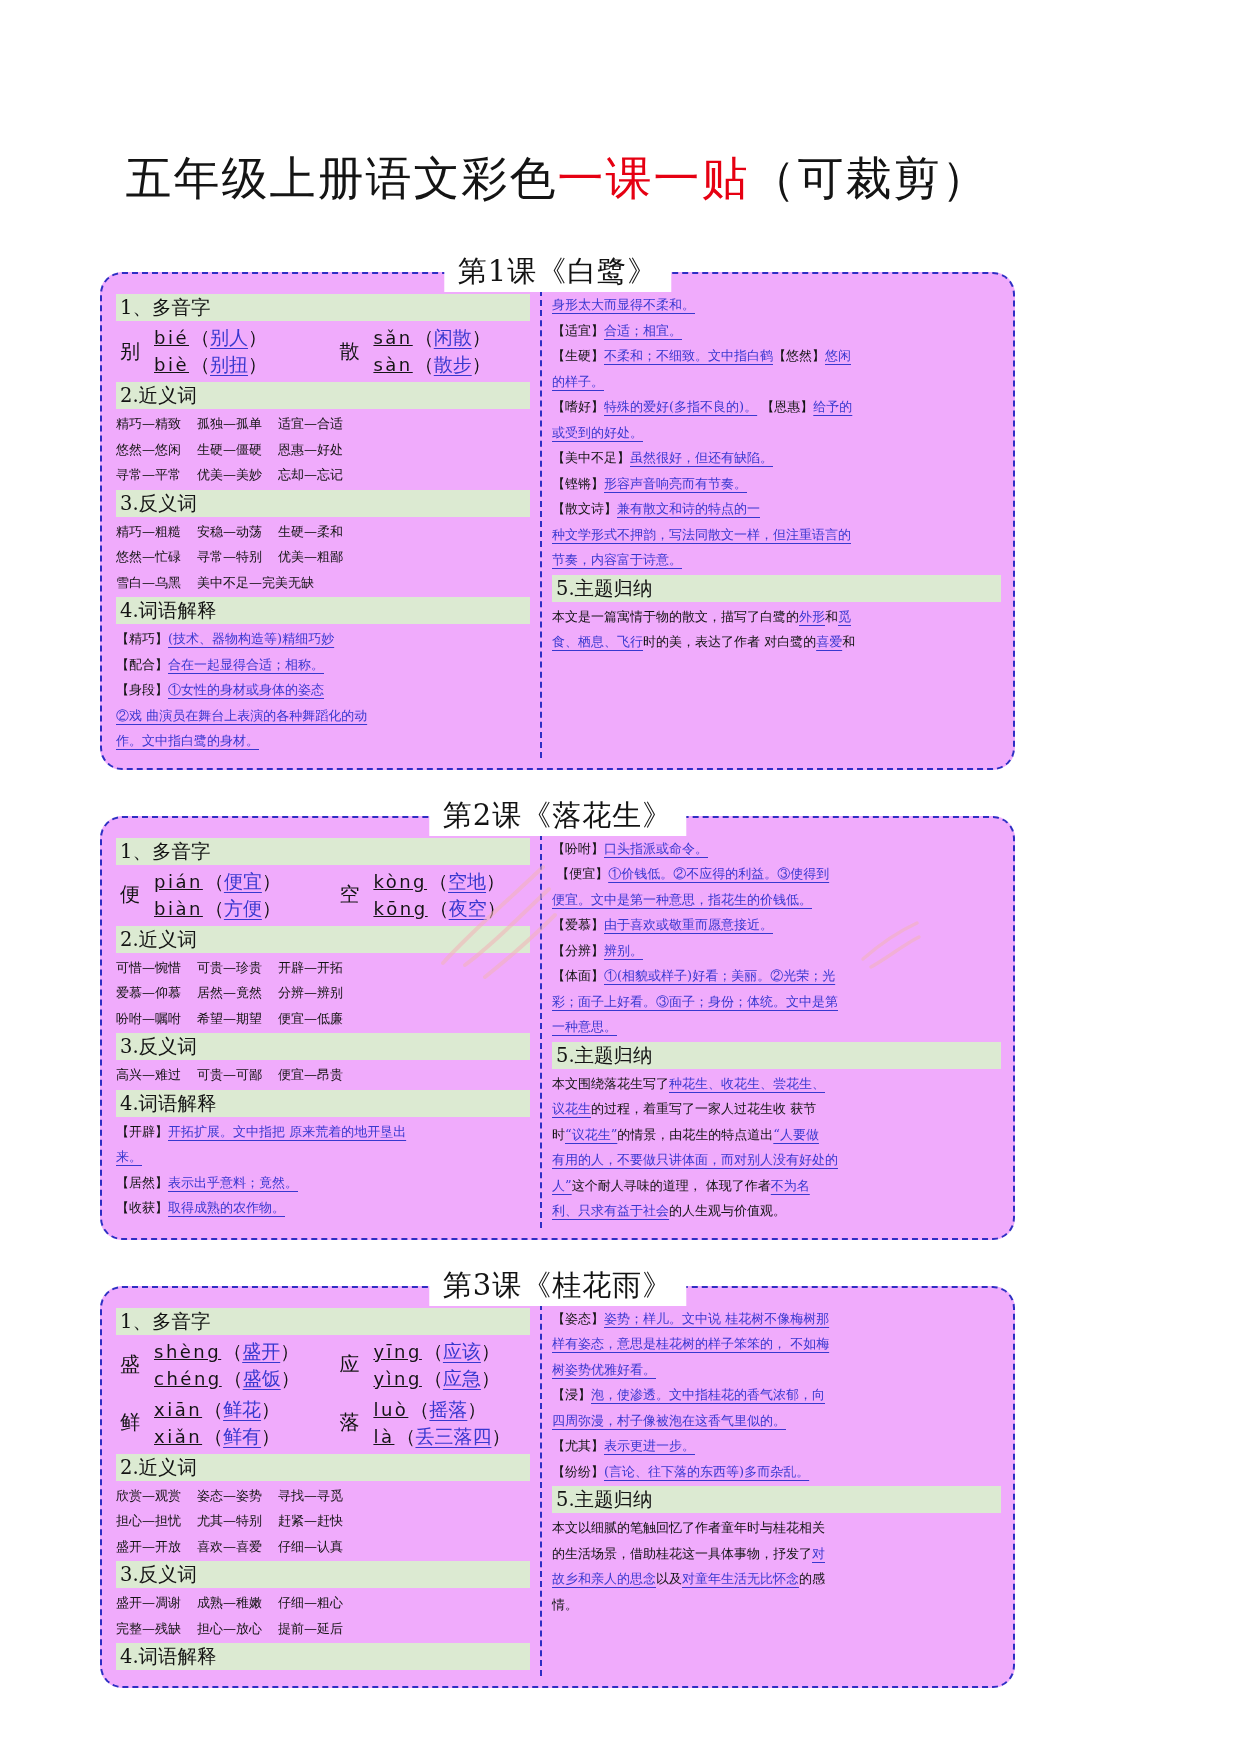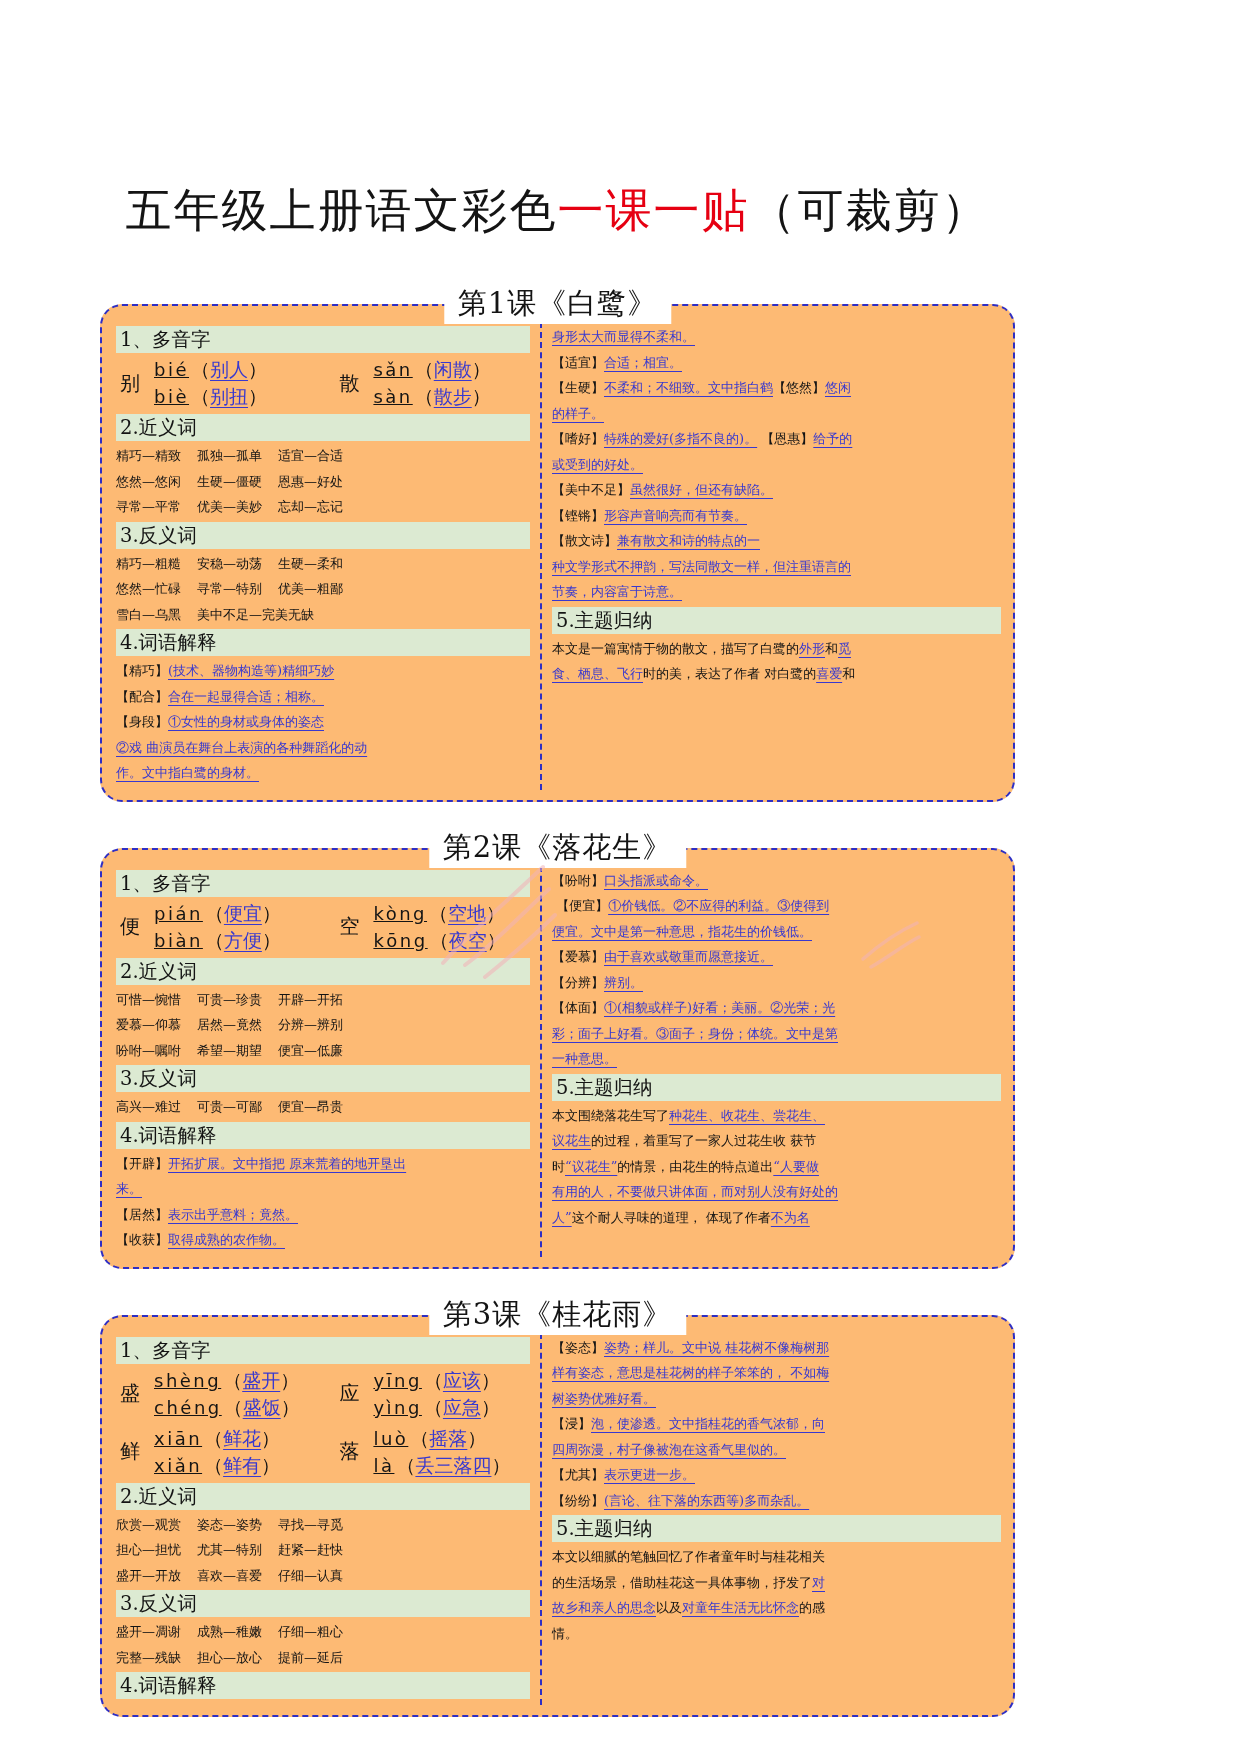--- a/index.html
+++ b/index.html
@@ -19,30 +19,29 @@
     color:var(--ink);
   }
   .content{position:absolute;left:100px;top:0;width:915px;}
   .page-title{
     padding-top:146px;
     text-align:center;
     font-size:46px;
     letter-spacing:2px;
     line-height:1.4;
     white-space:nowrap;
-    margin-top:32px;
   }
   .page-title .red{color:var(--red);}
   .course-box{
     position:relative;
     border:2.4px dashed var(--border);
     border-radius:22px;
     margin-top:46px;
     padding:16px 0 10px 0;
-    background:#fdba74;
+    background:#f0abfc;
   }
   .course-box.first{margin-top:62px;}
   .course-heading{
     position:absolute;
     top:-22px;left:50%;
     transform:translateX(-50%);
     background:#ffffff;
     padding:0 14px;
     font-size:29px;
     letter-spacing:1px;
@@ -235,20 +234,21 @@
               <div class="rich-line"><span class="seg">【分辨】</span><span class="seg blue">辨别。</span></div>
               <div class="rich-line"><span class="seg">【体面】</span><span class="seg blue">①(相貌或样子)好看；美丽。②光荣；光</span></div>
               <div class="rich-line"><span class="seg blue">彩；面子上好看。③面子；身份；体统。文中是第</span></div>
               <div class="rich-line"><span class="seg blue">一种意思。</span></div>
               <div class="sec-hdr">5.主题归纳</div>
               <div class="rich-line"><span class="seg">本文围绕落花生写了</span><span class="seg blue">种花生、收花生、尝花生、</span></div>
               <div class="rich-line"><span class="seg blue">议花生</span><span class="seg">的过程，着重写了一家人过花生收 获节</span></div>
               <div class="rich-line"><span class="seg">时</span><span class="seg blue">“议花生”</span><span class="seg">的情景，由花生的特点道出</span><span class="seg blue">“人要做</span></div>
               <div class="rich-line"><span class="seg blue">有用的人，不要做只讲体面，而对别人没有好处的</span></div>
               <div class="rich-line"><span class="seg blue">人”</span><span class="seg">这个耐人寻味的道理， 体现了作者</span><span class="seg blue">不为名</span></div>
+              <div class="rich-line"><span class="seg blue">利、只求有益于社会</span><span class="seg">的人生观与价值观。</span></div>
             </div>
           </div>
         </div>
         <div class="course-box">
           <div class="course-heading">第3课《桂花雨》</div>
           <div class="box-body">
             <div class="col col-left">
               <div class="sec-hdr">1、多音字</div>
               <div class="duoyin">
                 <div class="dy-group">

